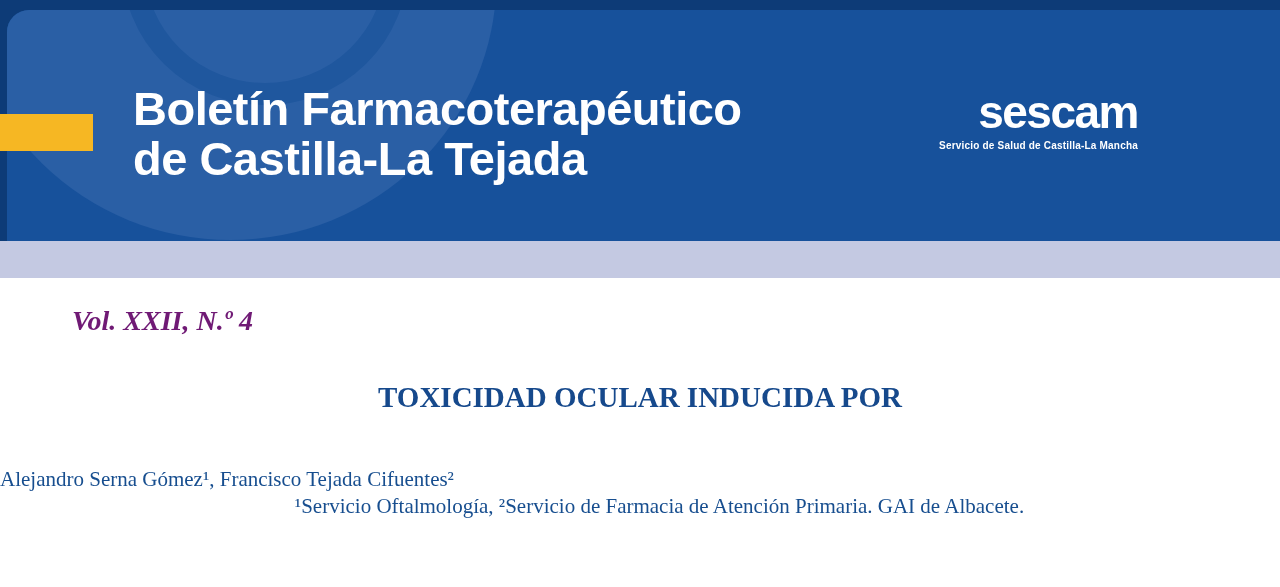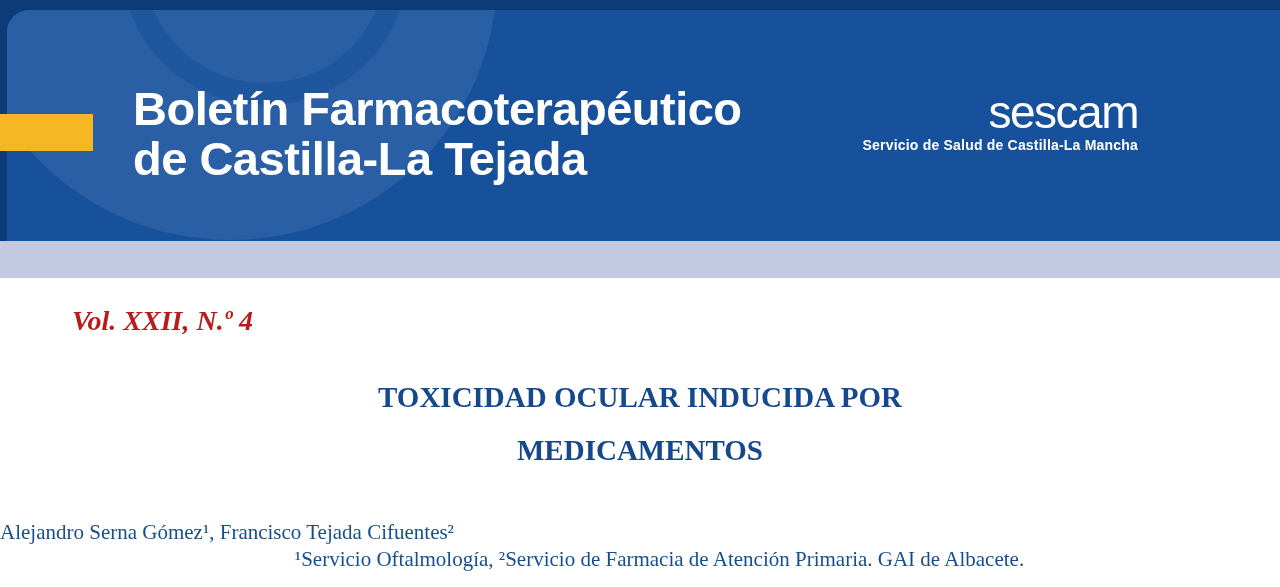--- a/index.html
+++ b/index.html
@@ -76,26 +76,26 @@
     position: absolute;
     right: 167px;
     top: 89px;
     text-align: right;
     color: #ffffff;
     white-space: nowrap;
   }
   .logo-wordmark {
     font-size: 46px;
     line-height: 46px;
-    font-weight: normal;
+    font-weight: bold;
     letter-spacing: -1.5px;
   }
   .logo-tagline {
     margin-top: 5px;
-    font-size: 14px;
+    font-size: 10px;
     line-height: 11px;
     font-weight: bold;
     letter-spacing: 0.2px;
   }
 
   
   .strip {
     width: 1280px;
     height: 37px;
     background: #c4c9e2;
@@ -110,21 +110,21 @@
   .issue-row {
     display: flex;
     justify-content: space-between;
     align-items: baseline;
     padding: 0 87px 0 72px;
     font-family: "Liberation Serif", "DejaVu Serif", serif;
     font-style: italic;
     font-weight: bold;
     font-size: 28px;
     line-height: 34px;
-    color: #b91c1c;
+    color: #701a75;
   }
   .issue-row .year {
     white-space: pre; 
   }
   .article-title {
     margin: 33px 0 0 0;
     text-align: center;
     font-family: Liberation Serif, serif;
     font-weight: bold;
     font-size: 29px;
@@ -181,20 +181,19 @@
 
   <div class="strip"></div>
 
   <main class="doc">
     <div class="issue-row">
       <span class="volume">Vol. XXII, N.º 4</span>
     </div>
 
     <h1 class="article-title">
       <span>TOXICIDAD OCULAR INDUCIDA POR</span><br>
-      <span>MEDICAMENTOS</span>
     </h1>
 
     <p class="authors">Alejandro Serna Gómez¹, Francisco Tejada Cifuentes²</p>
     <p class="affiliations">¹Servicio Oftalmología, ²Servicio de Farmacia de Atención Primaria. GAI de Albacete.</p>
   </main>
 
 </div>
 
 </body></html>

